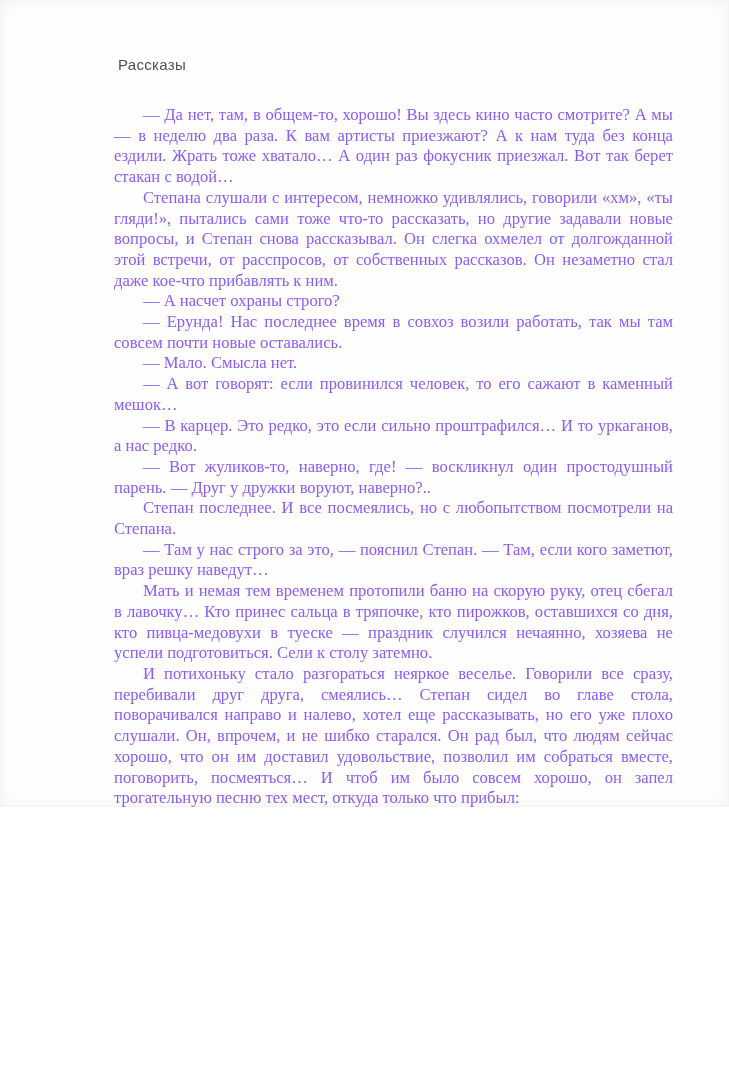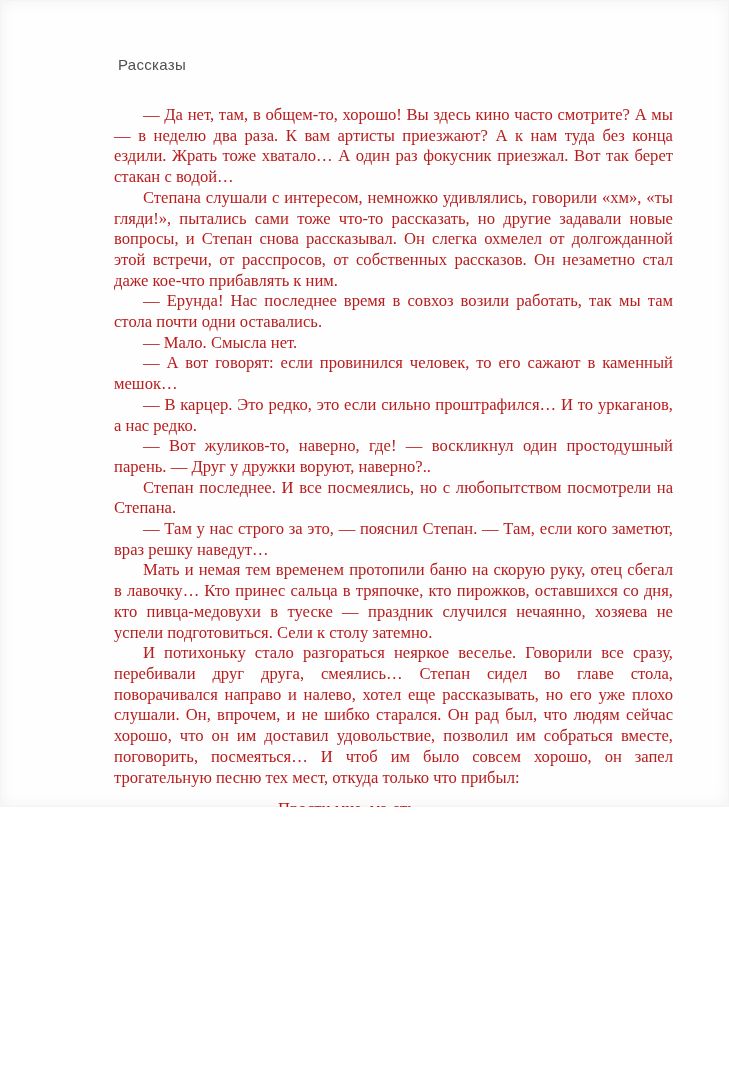--- a/index.html
+++ b/index.html
@@ -32,21 +32,21 @@
     font-family: "Liberation Sans", sans-serif;
     font-size: 15px;
     letter-spacing: 0.3px;
     color: #4f4f4f;
   }
   .text-column {
     position: absolute;
     left: 114px;
     top: 105px;
     width: 559px;
-    color: #b91c1c;
+    color: #8b5cf6;
     font-size: 16.6px;
     line-height: 20.7px;
     text-align: justify;
   }
   .para {
     margin: 0;
     text-indent: 29px;
   }
   .verse {
     margin: 11px 0 1px 164px;
@@ -67,21 +67,22 @@
 </head>
 <body>
 
 <div class="page">
 
   <div class="running-header">Рассказы</div>
 
   <div class="text-column">
     <p class="para">— Да нет, там, в общем-то, хорошо! Вы здесь кино часто смотрите? А мы — в неделю два раза. К вам артисты приезжают? А к нам туда без конца ездили. Жрать тоже хватало… А один раз фокусник приезжал. Вот так берет стакан с водой…</p>
     <p class="para">Степана слушали с интересом, немножко удивлялись, говорили «хм», «ты гляди!», пытались сами тоже что-то рассказать, но другие задавали новые вопросы, и Степан снова рассказывал. Он слегка охмелел от долгожданной этой встречи, от расспросов, от собственных рассказов. Он незаметно стал даже кое-что прибавлять к ним.</p>
-    <p class="para">— Ерунда! Нас последнее время в совхоз возили работать, так мы там стола почти одни оставались.</p>
+    <p class="para">— А насчет охраны строго?</p>
+    <p class="para">— Ерунда! Нас последнее время в совхоз возили работать, так мы там совсем почти новые оставались.</p>
     <p class="para">— Мало. Смысла нет.</p>
     <p class="para">— А вот говорят: если провинился человек, то его сажают в каменный мешок…</p>
     <p class="para">— В карцер. Это редко, это если сильно проштрафился… И то уркаганов, а нас редко.</p>
     <p class="para">— Вот жуликов-то, наверно, где! — воскликнул один простодушный парень. — Друг у дружки воруют, наверно?..</p>
     <p class="para">Степан последнее. И все посмеялись, но с любопытством посмотрели на Степана.</p>
     <p class="para">— Там у нас строго за это, — пояснил Степан. — Там, если кого заметют, враз решку наведут…</p>
     <p class="para">Мать и немая тем временем протопили баню на скорую руку, отец сбегал в лавочку… Кто принес сальца в тряпочке, кто пирожков, оставшихся со дня, кто пивца-медовухи в туеске — праздник случился нечаянно, хозяева не успели подготовиться. Сели к столу затемно.</p>
     <p class="para">И потихоньку стало разгораться неяркое веселье. Говорили все сразу, перебивали друг друга, смеялись… Степан сидел во главе стола, поворачивался направо и налево, хотел еще рассказывать, но его уже плохо слушали. Он, впрочем, и не шибко старался. Он рад был, что людям сейчас хорошо, что он им доставил удовольствие, позволил им собраться вместе, поговорить, посмеяться… И чтоб им было совсем хорошо, он запел трогательную песню тех мест, откуда только что прибыл:</p>
 
     <div class="verse">

